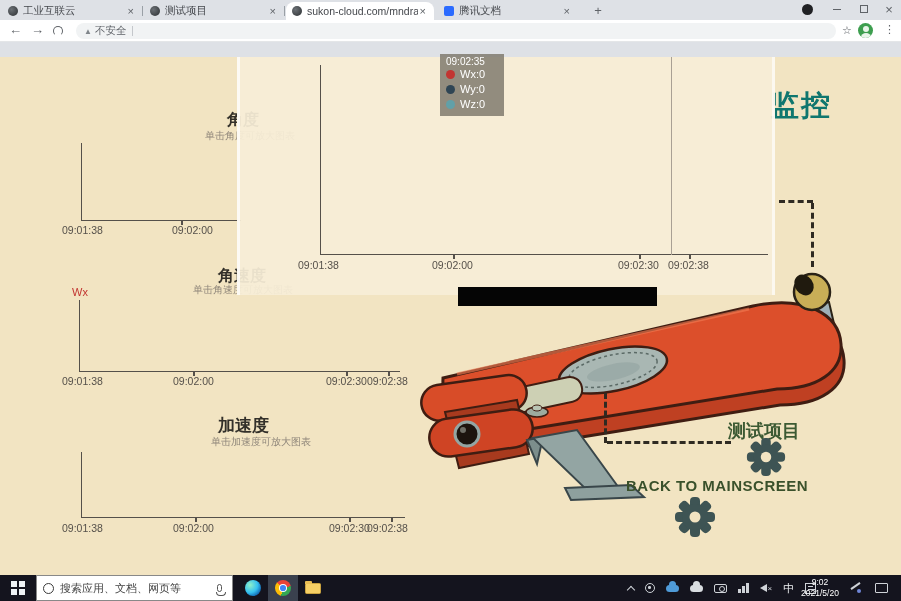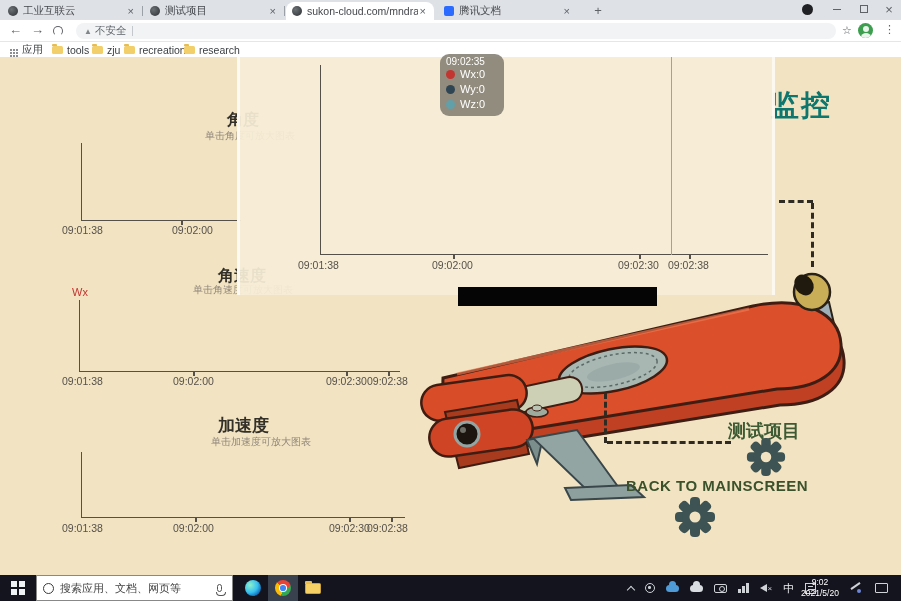--- a/index.html
+++ b/index.html
@@ -47,21 +47,21 @@
   .ctitle{position:absolute;font-size:16px;font-weight:bold;color:#33302a;white-space:nowrap;}
   .csub{position:absolute;font-size:10px;color:#8f867a;white-space:nowrap;}
   .axis{position:absolute;border-left:1.5px solid #55504a;border-bottom:1.5px solid #55504a;}
   .tick{position:absolute;width:1.5px;height:4px;background:#55504a;}
   .tlabel{position:absolute;font-size:10.5px;color:#55504a;white-space:nowrap;}
   .wx{position:absolute;font-size:11px;color:#c23531;}
   .chart{position:absolute;}
 
   .overlaypanel{position:absolute;left:237px;top:57px;width:538px;height:238px;background:rgba(247,238,215,0.93);border-left:3px solid rgba(255,255,255,0.75);border-right:3px solid rgba(255,255,255,0.6);z-index:3;}
   .crosshair{position:absolute;left:431px;top:0;height:198px;border-left:1px solid #a9a094;}
-  .tooltip{position:absolute;left:200px;top:-3px;width:64px;padding:2px 6px 4px 6px;background:rgba(128,122,110,0.85);border-radius:9px;color:#fff;font-size:11px;z-index:5;}
+  .tooltip{position:absolute;left:200px;top:-3px;width:64px;padding:2px 6px 4px 6px;background:rgba(128,122,110,0.85);border-radius:0;color:#fff;font-size:11px;z-index:5;}
   .ttrow{display:flex;align-items:center;gap:5px;line-height:15px;}
   .ttdot{width:9px;height:9px;border-radius:50%;flex:0 0 9px;}
   .tttime{font-size:10px;line-height:11px;}
 
   .blackbar{position:absolute;left:458px;top:287px;width:199px;height:19px;background:#050505;z-index:6;}
 
   .greenbig{position:absolute;left:770px;top:86px;font-size:29px;font-weight:bold;color:#0f766e;letter-spacing:2px;z-index:2;}
   .greenmid{position:absolute;left:728px;top:419px;font-size:18px;font-weight:bold;color:#3c5a33;z-index:4;}
   .greenback{position:absolute;left:626px;top:477px;font-size:15px;font-weight:bold;color:#3a512b;letter-spacing:0.5px;z-index:4;}
   .dashH{position:absolute;border-top:3px dashed #2f2a22;z-index:4;}
@@ -155,42 +155,20 @@
       <span class="urlsep"></span>
     </div>
     <span class="star">☆</span>
     <span class="avatar">
         <i></i>
         <b></b>
       </span>
     <span class="menu3">⋮</span>
   </div>
 
-  <div class="bmbar">
-    <div class="bm" style="left:10px;">
-      <span class="grid9"></span>
-      <span>应用</span>
-    </div>
-    <div class="bm" style="left:52px;">
-      <span class="folder"></span>
-      <span>tools</span>
-    </div>
-    <div class="bm" style="left:92px;">
-      <span class="folder"></span>
-      <span>zju</span>
-    </div>
-    <div class="bm" style="left:124px;">
-      <span class="folder"></span>
-      <span>recreation</span>
-    </div>
-    <div class="bm" style="left:184px;">
-      <span class="folder"></span>
-      <span>research</span>
-    </div>
-  </div>
 
   <div class="page"></div>
 
   <div class="chart" style="left:55px;top:105px;width:200px;height:130px;z-index:1;">
     <div class="ctitle" style="left:172px;top:5px;">角度</div>
     <div class="csub" style="left:150px;top:24px;">单击角度可放大图表</div>
     <div class="axis" style="left:26px;top:38px;width:160px;height:78px;"></div>
     <div class="tick" style="left:126px;top:116px;"></div>
     <div class="tlabel" style="left:7px;top:119px;">09:01:38</div>
     <div class="tlabel" style="left:117px;top:119px;">09:02:00</div>

